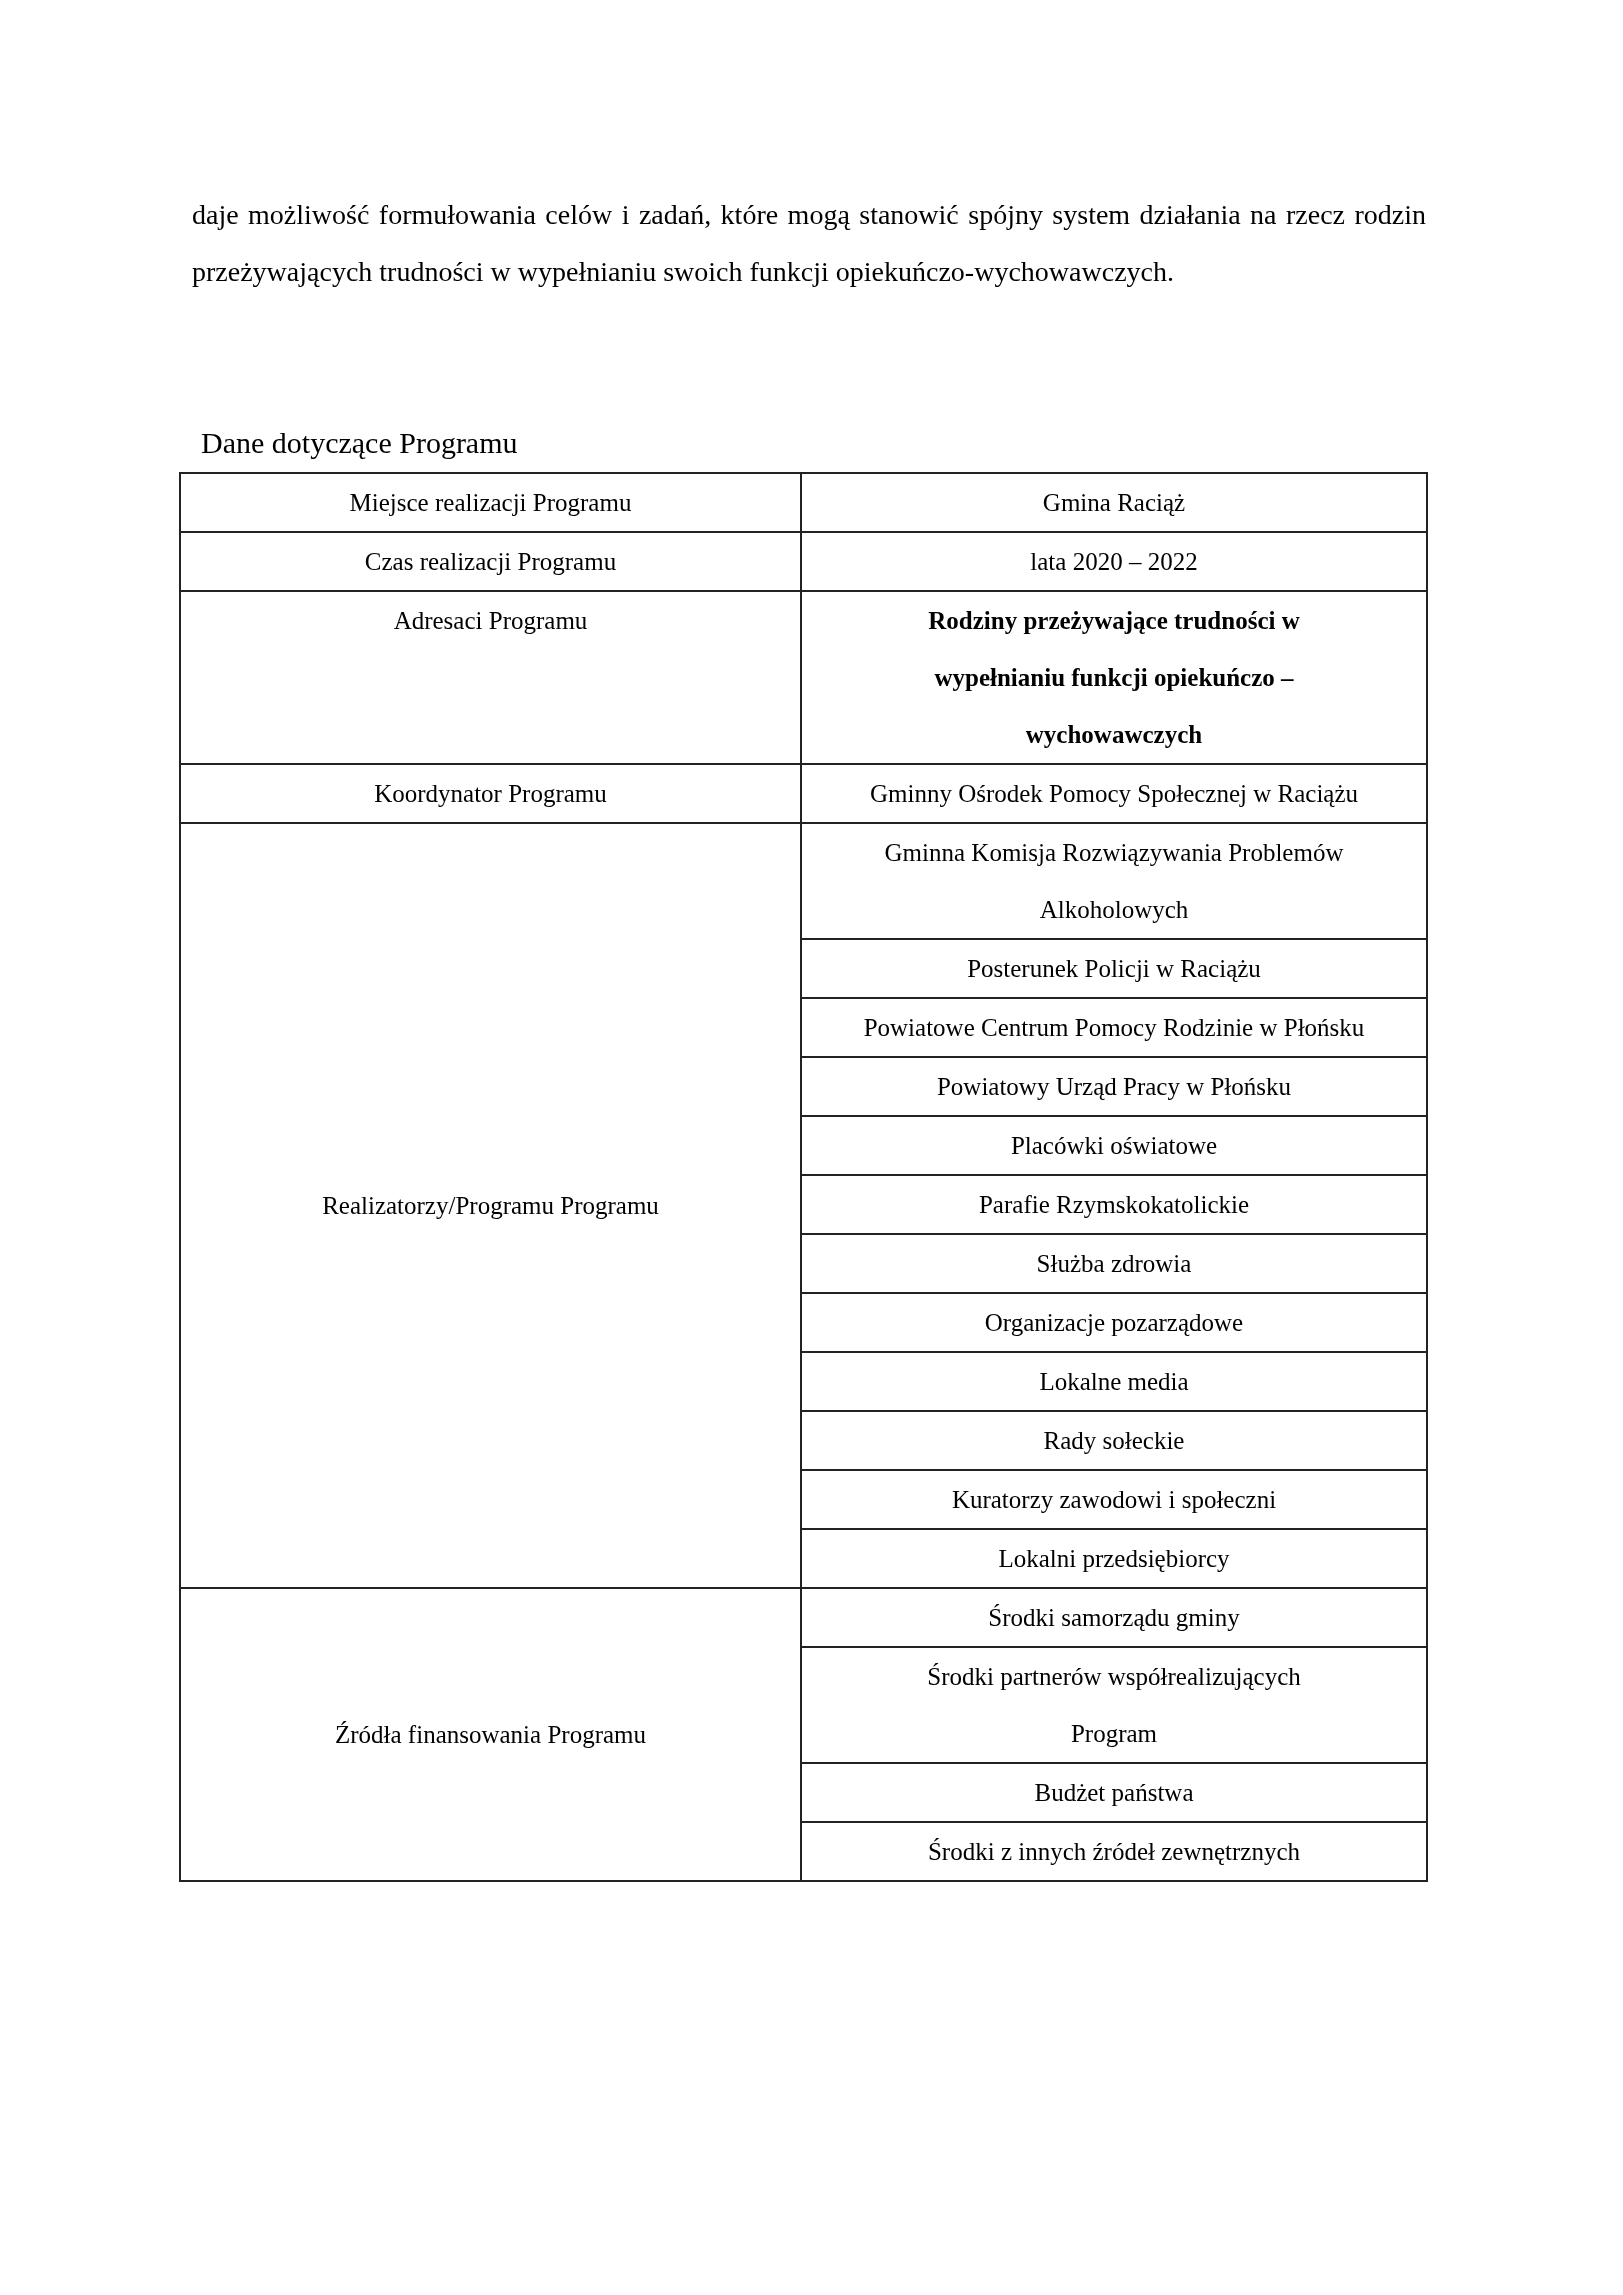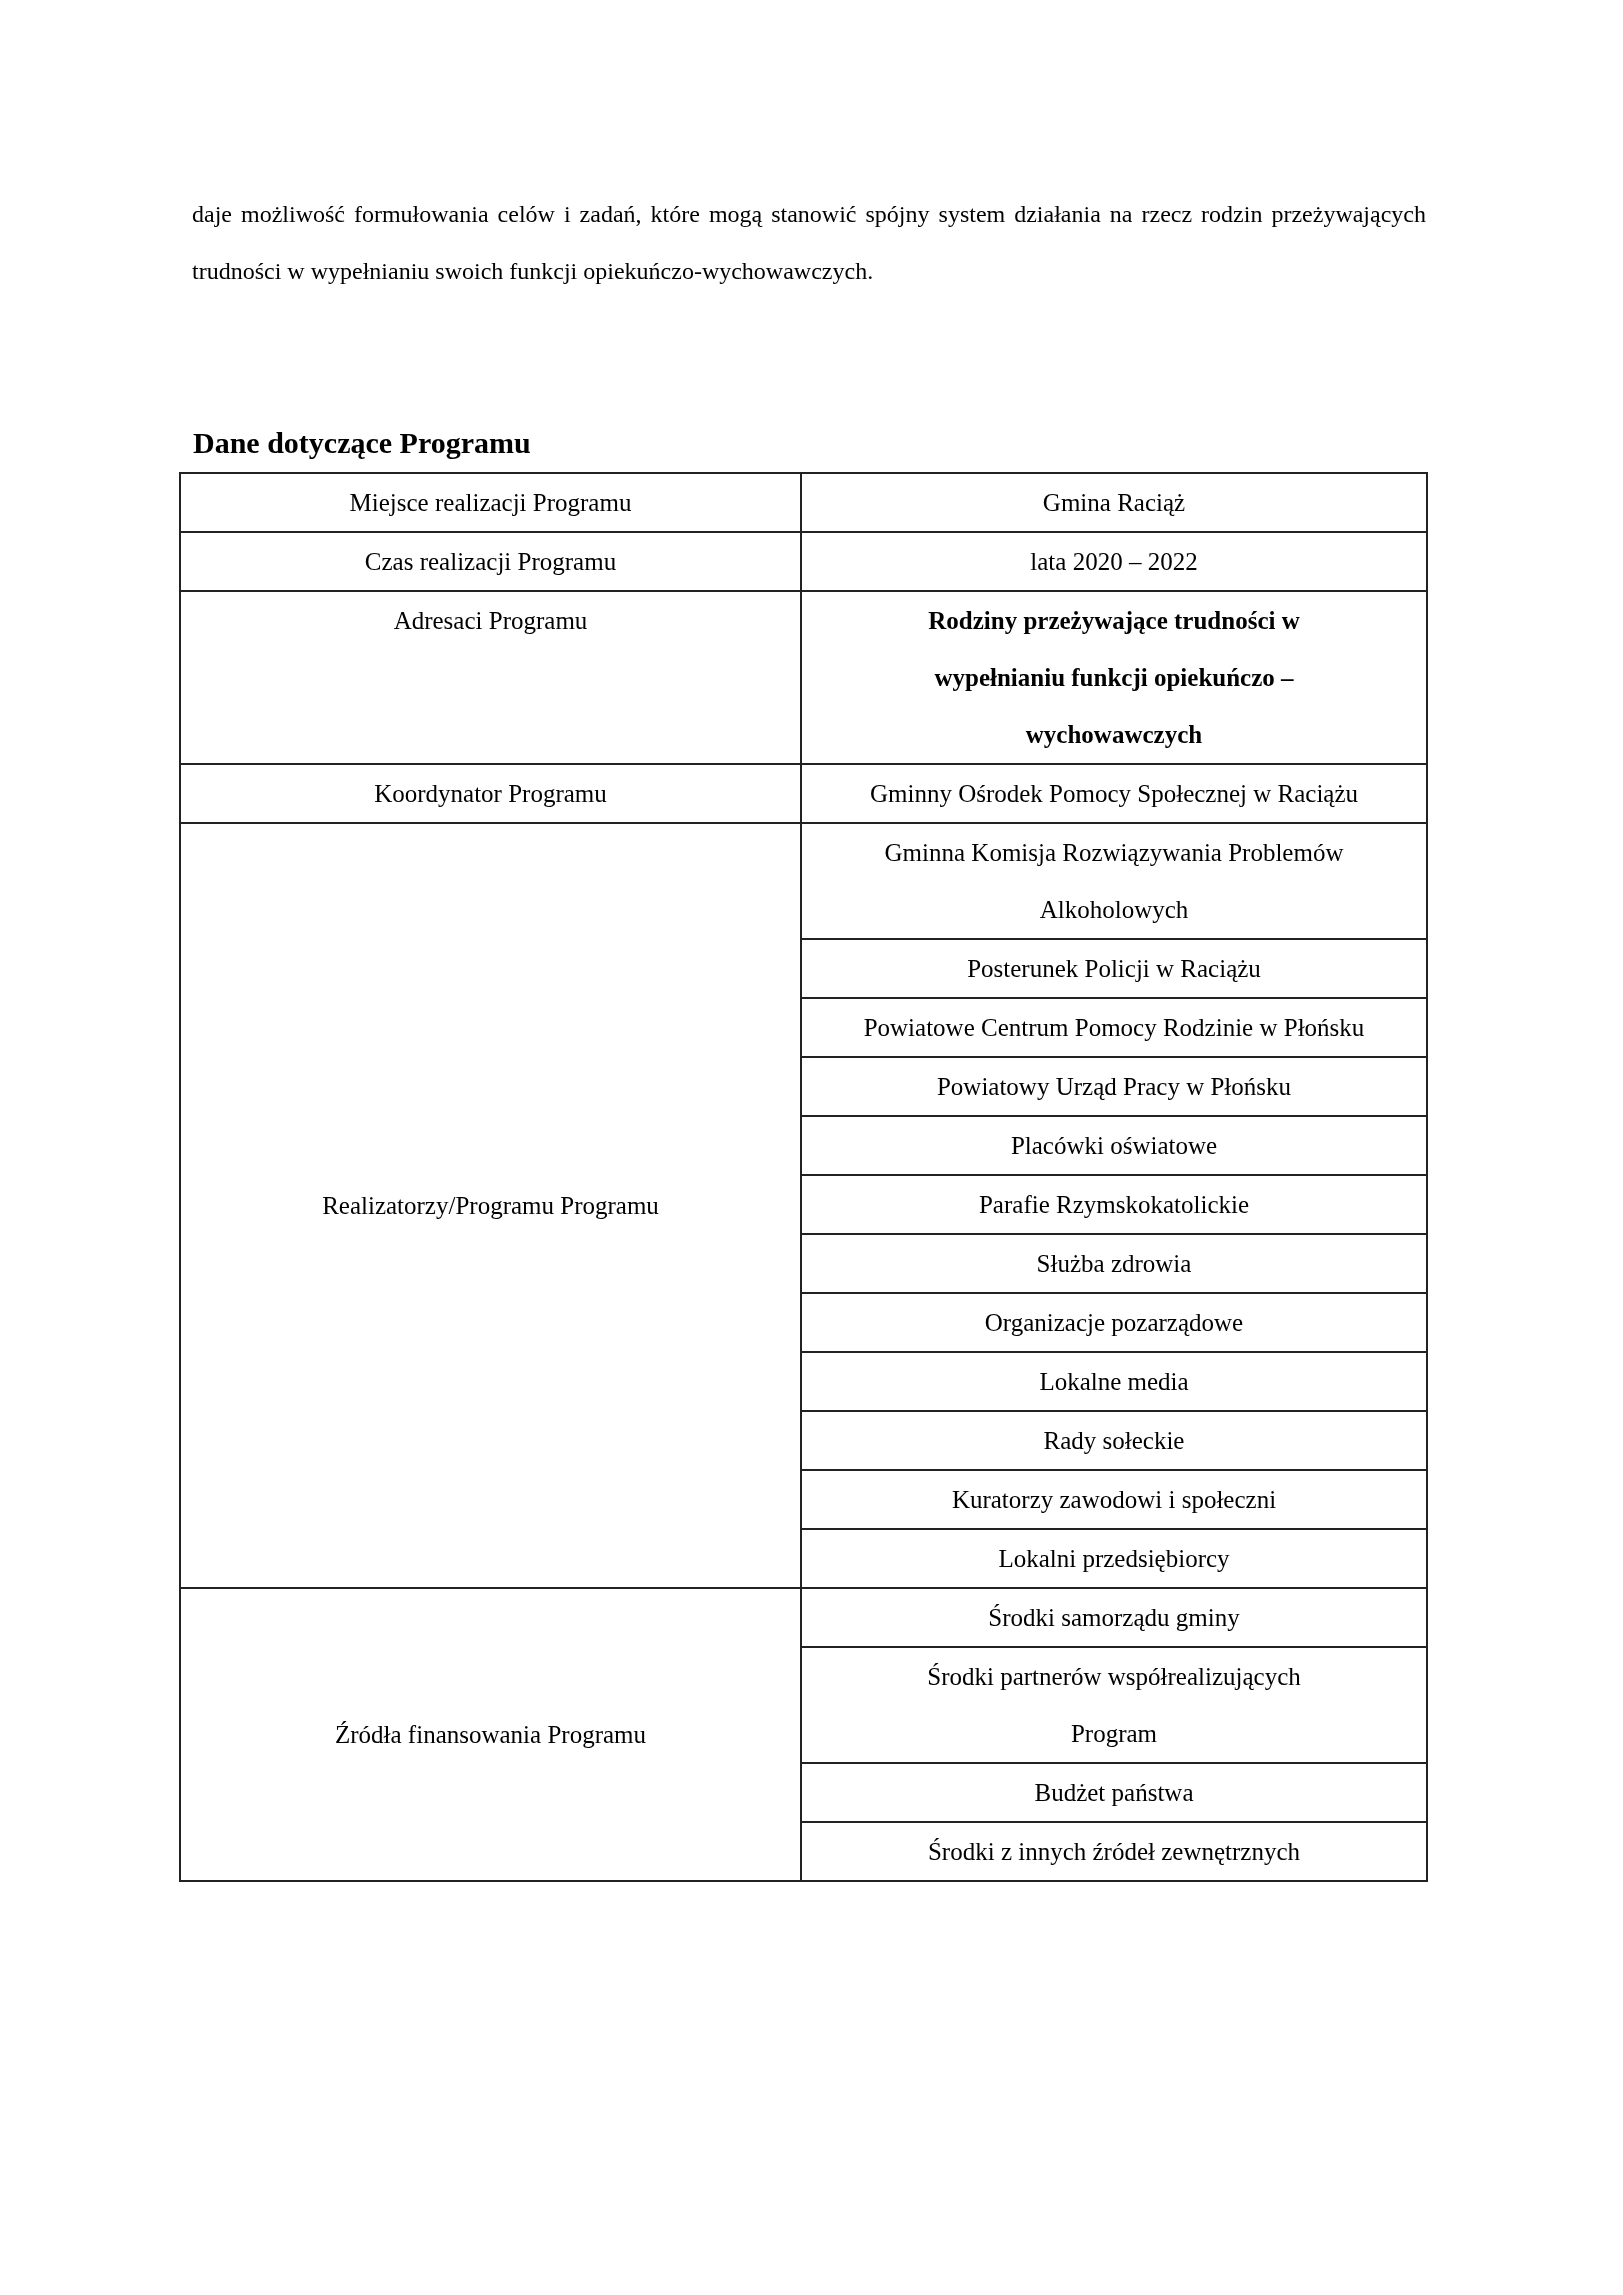--- a/index.html
+++ b/index.html
@@ -3,26 +3,26 @@
 <meta charset="utf-8">
 <style>
   html, body { margin: 0; padding: 0; background: #ffffff; }
   body {
     width: 1623px; height: 2295px; position: relative; overflow: hidden;
     font-family: "Liberation Serif", "DejaVu Serif", serif;
     color: #000000;
   }
   .intro {
     position: absolute; left: 192px; top: 186px; width: 1234px;
-    font-size: 24px; line-height: 57px; text-align: justify;
+    font-size: 28px; line-height: 57px; text-align: justify;
     text-align-last: left; margin: 0;
   }
   .section-title {
-    position: absolute; left: 193px; top: 414px; margin: 0;
-    font-size: 30px; font-weight: bold; line-height: 57px;
+    position: absolute; left: 201px; top: 414px; margin: 0;
+    font-size: 30px; font-weight: normal; line-height: 57px;
   }
   table.program {
     position: absolute; left: 179px; top: 472px; width: 1247px;
     border-collapse: collapse; table-layout: fixed;
     font-size: 25px; line-height: 57px;
   }
   table.program col.c1 { width: 621px; }
   table.program col.c2 { width: 626px; }
   table.program td {
     border: 2px solid #222222; padding: 0 26px; text-align: center;

